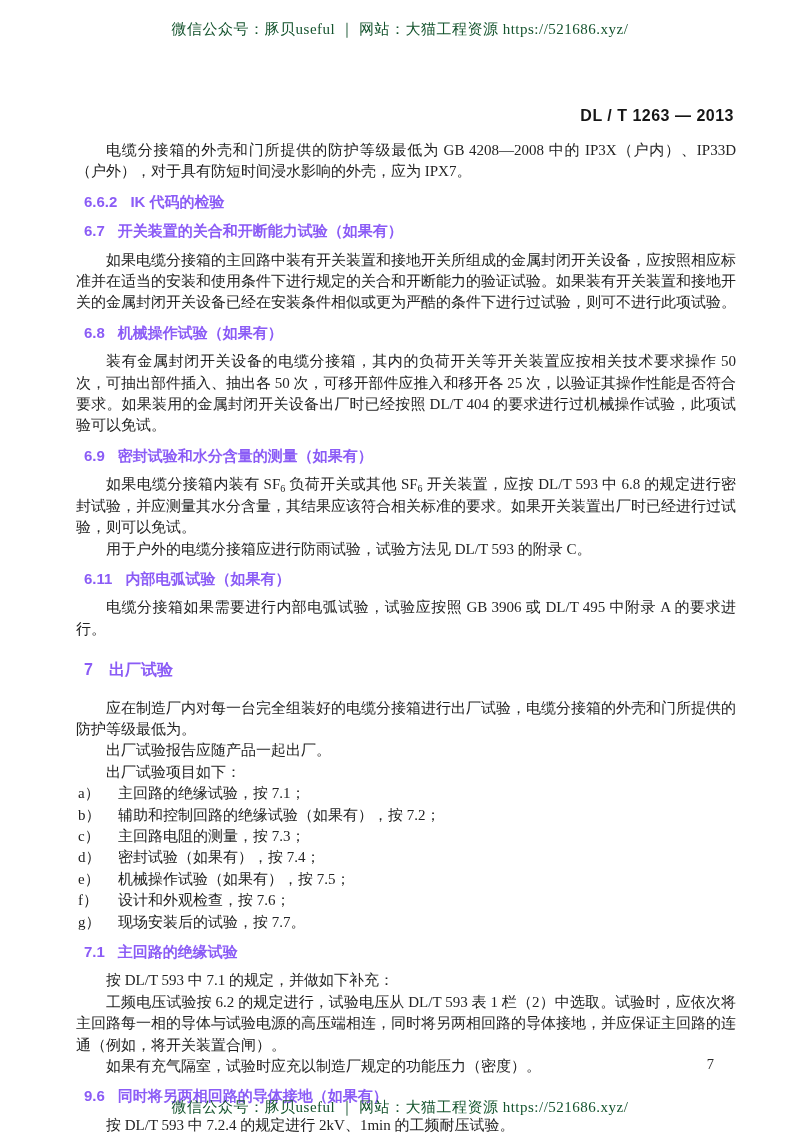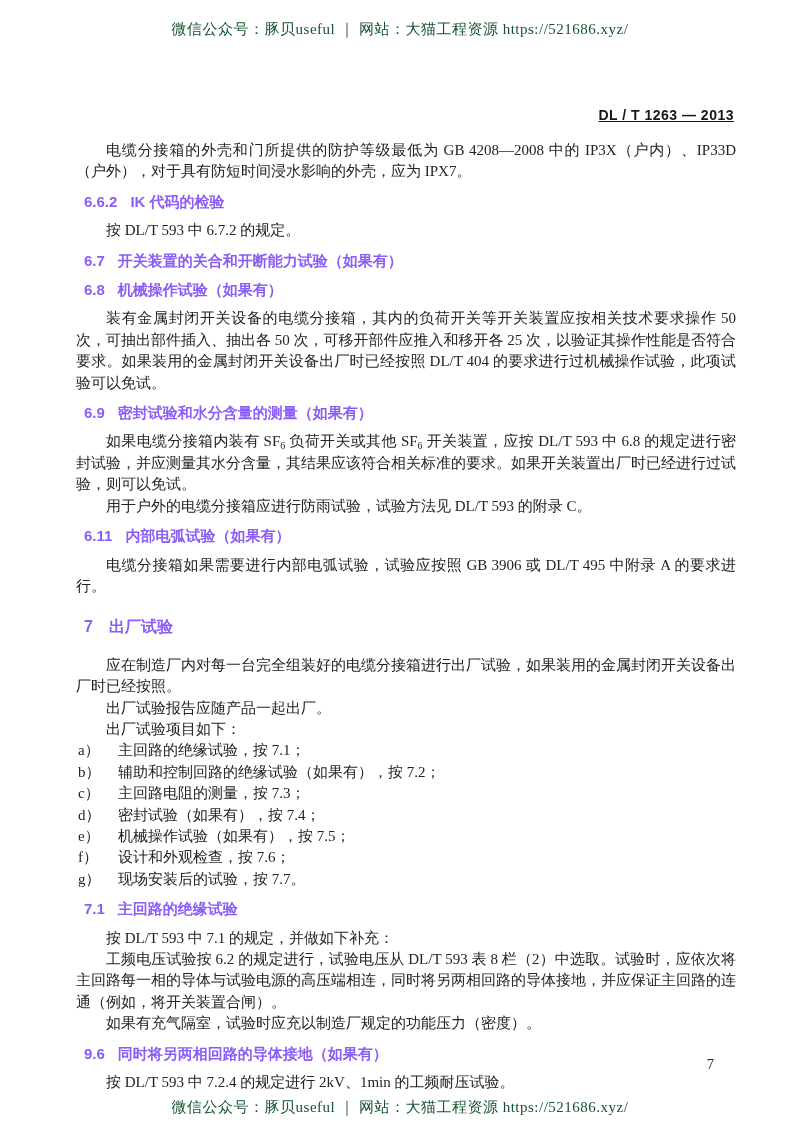--- a/index.html
+++ b/index.html
@@ -24,24 +24,23 @@
     white-space: nowrap;
   }
   .watermark.top { top: 20px; }
   .watermark.bottom { top: 1098px; }
   .doc-header {
     position: absolute;
     top: 107px;
     right: 66px;
     font-family: "Liberation Sans", "DejaVu Sans", sans-serif;
     font-weight: bold;
-    font-size: 14px;
+    font-size: 16px;
     color: #161616;
     letter-spacing: 0.5px;
-    text-decoration: underline;
   }
   .content {
     position: absolute;
     top: 140px;
     left: 76px;
     right: 64px;
     font-size: 15px;
     line-height: 21.4px;
   }
   .para {
@@ -93,38 +92,38 @@
 
   <div class="watermark top">微信公众号：豚贝useful ｜ 网站：大猫工程资源 https://521686.xyz/</div>
 
   <div class="doc-header">DL / T 1263 — 2013</div>
 
   <div class="content">
 
     <p class="para indent">电缆分接箱的外壳和门所提供的防护等级最低为 GB 4208—2008 中的 IP3X（户内）、IP33D（户外），对于具有防短时间浸水影响的外壳，应为 IPX7。</p>
 
     <h3 class="heading"><span class="hnum">6.6.2</span><span class="htitle">IK 代码的检验</span></h3>
-    <p class="para indent">按 DL/T 593 中 6.7.2 的规定。</p>
 
     <h3 class="heading"><span class="hnum">6.7</span><span class="htitle">开关装置的关合和开断能力试验（如果有）</span></h3>
+    <p class="para indent">如果电缆分接箱的主回路中装有开关装置和接地开关所组成的金属封闭开关设备，应按照相应标准并在适当的安装和使用条件下进行规定的关合和开断能力的验证试验。如果装有开关装置和接地开关的金属封闭开关设备已经在安装条件相似或更为严酷的条件下进行过试验，则可不进行此项试验。</p>
 
     <h3 class="heading"><span class="hnum">6.8</span><span class="htitle">机械操作试验（如果有）</span></h3>
     <p class="para indent">装有金属封闭开关设备的电缆分接箱，其内的负荷开关等开关装置应按相关技术要求操作 50 次，可抽出部件插入、抽出各 50 次，可移开部件应推入和移开各 25 次，以验证其操作性能是否符合要求。如果装用的金属封闭开关设备出厂时已经按照 DL/T 404 的要求进行过机械操作试验，此项试验可以免试。</p>
 
     <h3 class="heading"><span class="hnum">6.9</span><span class="htitle">密封试验和水分含量的测量（如果有）</span></h3>
     <p class="para indent"><span>如果电缆分接箱内装有 SF</span><sub class="sf-sub">6</sub><span> 负荷开关或其他 SF</span><sub class="sf-sub">6</sub><span> 开关装置，应按 DL/T 593 中 6.8 的规定进行密封试验，并应测量其水分含量，其结果应该符合相关标准的要求。如果开关装置出厂时已经进行过试验，则可以免试。</span></p>
 
     <p class="para indent">用于户外的电缆分接箱应进行防雨试验，试验方法见 DL/T 593 的附录 C。</p>
 
     <h3 class="heading"><span class="hnum">6.11</span><span class="htitle">内部电弧试验（如果有）</span></h3>
     <p class="para indent">电缆分接箱如果需要进行内部电弧试验，试验应按照 GB 3906 或 DL/T 495 中附录 A 的要求进行。</p>
 
     <h2 class="heading chapter"><span class="hnum">7</span><span class="htitle">出厂试验</span></h2>
 
-    <p class="para indent">应在制造厂内对每一台完全组装好的电缆分接箱进行出厂试验，如果装用的金属封闭开关设备出厂时已经按照。</p>
+    <p class="para indent">应在制造厂内对每一台完全组装好的电缆分接箱进行出厂试验，电缆分接箱的外壳和门所提供的防护等级最低为。</p>
     <p class="para indent">出厂试验报告应随产品一起出厂。</p>
     <p class="para indent">出厂试验项目如下：</p>
 
     <div class="olist">
       <div class="list-item">
           <span class="marker">a）</span>
           <span class="ltext">主回路的绝缘试验，按 7.1；</span>
         </div>
       <div class="list-item">
           <span class="marker">b）</span>
@@ -147,21 +146,21 @@
           <span class="ltext">设计和外观检查，按 7.6；</span>
         </div>
       <div class="list-item">
           <span class="marker">g）</span>
           <span class="ltext">现场安装后的试验，按 7.7。</span>
         </div>
     </div>
 
     <h3 class="heading"><span class="hnum">7.1</span><span class="htitle">主回路的绝缘试验</span></h3>
     <p class="para indent">按 DL/T 593 中 7.1 的规定，并做如下补充：</p>
-    <p class="para indent">工频电压试验按 6.2 的规定进行，试验电压从 DL/T 593 表 8 栏（2）中选取。试验时，应依次将主回路每一相的导体与试验电源的高压端相连，同时将另两相回路的导体接地，并应保证主回路的连通（例如，将开关装置合闸）。</p>
+    <p class="para indent">工频电压试验按 6.2 的规定进行，试验电压从 DL/T 593 表 1 栏（2）中选取。试验时，应依次将主回路每一相的导体与试验电源的高压端相连，同时将另两相回路的导体接地，并应保证主回路的连通（例如，将开关装置合闸）。</p>
     <p class="para indent">如果有充气隔室，试验时应充以制造厂规定的功能压力（密度）。</p>
 
     <h3 class="heading"><span class="hnum">9.6</span><span class="htitle">同时将另两相回路的导体接地（如果有）</span></h3>
     <p class="para indent">按 DL/T 593 中 7.2.4 的规定进行 2kV、1min 的工频耐压试验。</p>
 
   </div>
 
   <div class="page-number">7</div>
 
   <div class="watermark bottom">微信公众号：豚贝useful ｜ 网站：大猫工程资源 https://521686.xyz/</div>

